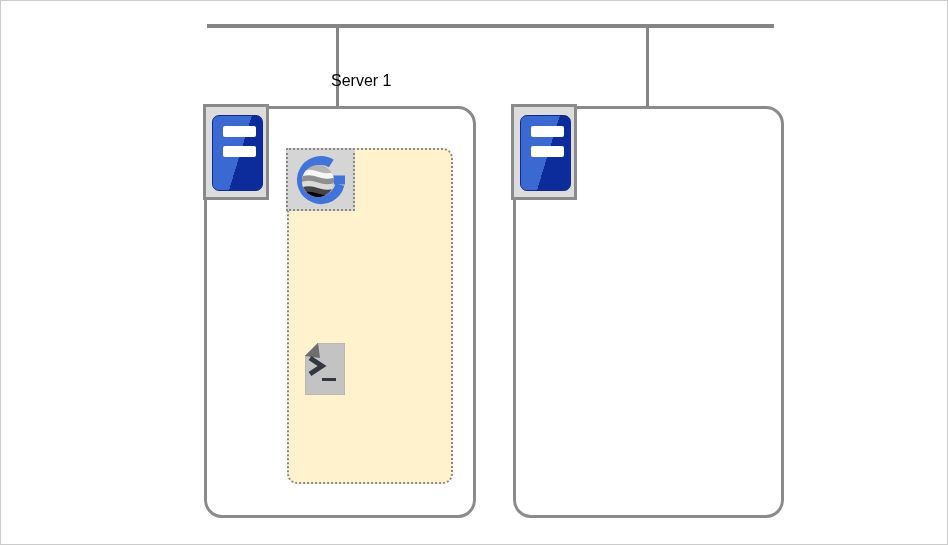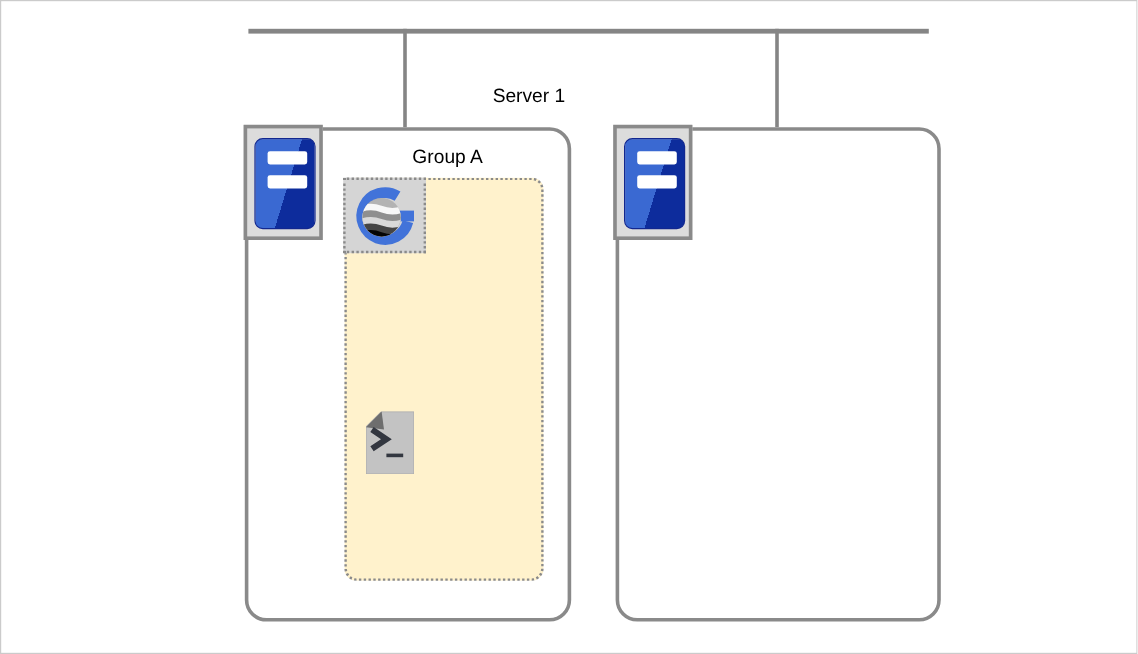--- a/index.html
+++ b/index.html
@@ -14,21 +14,21 @@
     overflow:hidden;
   }
   .abs{position:absolute;}
   
   .line{background:#858585;}
   #bus{left:206px;top:23px;width:567px;height:4px;}
   #drop1{left:335px;top:23px;width:3px;height:82px;}
   #drop2{left:645px;top:23px;width:3px;height:82px;}
   
   .node-label{font-size:16px;line-height:20px;white-space:nowrap;}
-  #server1-label{left:330px;top:70px;width:140px;text-align:right;}
+  #server1-label{left:330px;top:70px;width:140px;text-align:left;}
   #server2-label{left:640px;top:70px;width:140px;text-align:center;}
   #group-label{left:312px;top:121px;width:120px;text-align:center;}
   #file-label{left:356px;top:359px;width:100px;text-align:left;}
   
   .server-box{
     box-sizing:border-box;
     border:3px solid #8a8a8a;
     border-radius:18px;
     background:#ffffff;
   }
@@ -99,21 +99,20 @@
   </div>
 
   <div id="rack2" class="abs rack-frame">
     <div class="rack-body">
       <div class="rack-slot s1"></div>
       <div class="rack-slot s2"></div>
     </div>
   </div>
 
   <div id="group-area" class="abs"></div>
-  <div id="group-label" class="abs node-label">Group A</div>
 
   <div id="logo-box" class="abs">
     <svg width="65" height="59" viewBox="0 0 65 59">
 
       <path d="M43.3,13.5 A19.5,19.5 0 1 0 51.9,34.7" fill="none" stroke="#4273d9" stroke-width="9"></path>
       <rect x="38" y="25.5" width="19" height="9" fill="#4273d9"></rect>
 
       <clipPath id="sphClip">
           <circle cx="30" cy="31" r="16"></circle>
         </clipPath>

